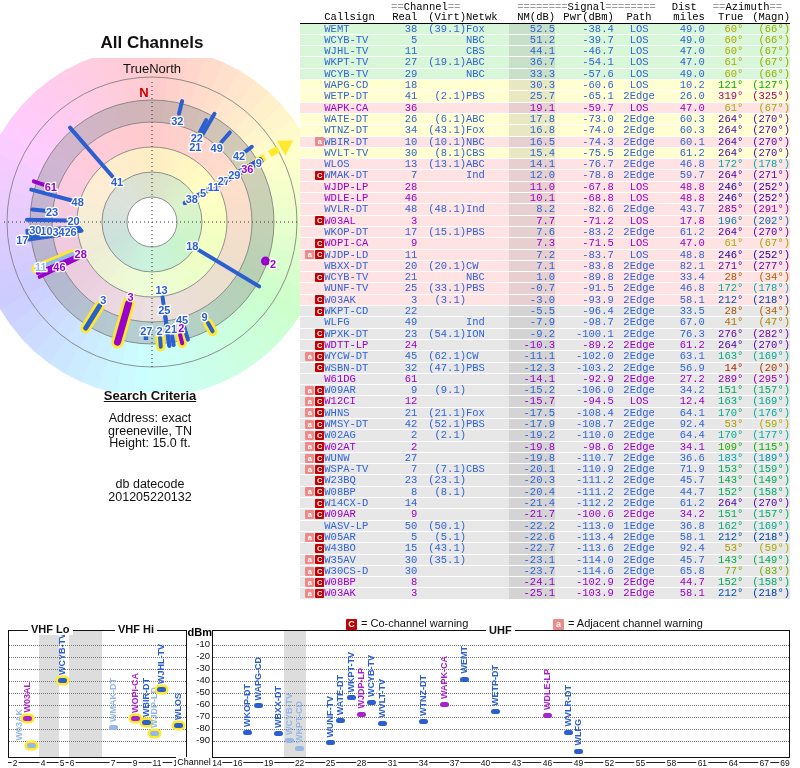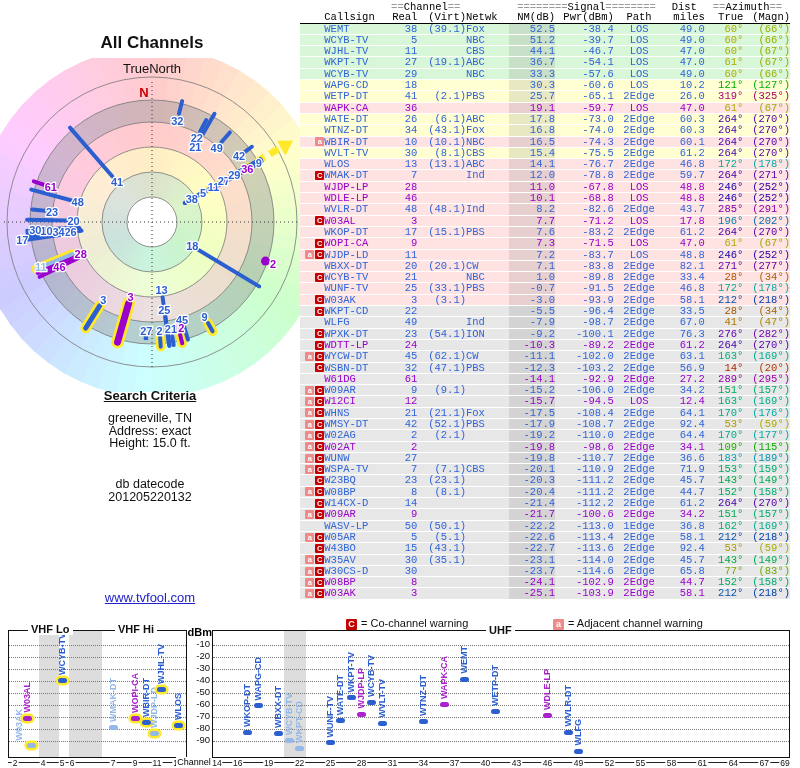--- a/index.html
+++ b/index.html
@@ -318,31 +318,28 @@
           <text x="52.13011126711798" y="215.50325171866228" text-anchor="middle" font-family="Liberation Sans, sans-serif" font-size="11" font-weight="bold" fill="#2b5fd0" stroke="#ffffff" stroke-width="2.5" paint-order="stroke">23</text>
           <text x="77.69132618358198" y="206.08905086026306" text-anchor="middle" font-family="Liberation Sans, sans-serif" font-size="11" font-weight="bold" fill="#2b5fd0" stroke="#ffffff" stroke-width="2.5" paint-order="stroke">48</text>
           <text x="50.796419260727106" y="191.15281258767828" text-anchor="middle" font-family="Liberation Sans, sans-serif" font-size="11" font-weight="bold" fill="#9900cc" stroke="#ffffff" stroke-width="2.5" paint-order="stroke">61</text>
           <text x="117.02877345966101" y="185.77020582622515" text-anchor="middle" font-family="Liberation Sans, sans-serif" font-size="11" font-weight="bold" fill="#2b5fd0" stroke="#ffffff" stroke-width="2.5" paint-order="stroke">41</text>
         </g>
       </svg>
   </div>
 
   <div id="search">
     <div class="sc-title">Search Criteria</div>
+    <div class="sc-line">Address: exact</div>
     <div class="sc-line">greeneville, TN</div>
-    <div class="sc-line">Address: exact</div>
     <div class="sc-line">Height: 15.0 ft.</div>
     <div class="sc-gap"></div>
     <div class="sc-line">db datecode</div>
     <div class="sc-line">201205220132</div>
   </div>
 
-  <div id="tvfool-link">
-    <a href="#">www.tvfool.com</a>
-  </div>
 
   <table id="tbl">
     <colgroup>
       <col style="width:24px">
         <col style="width:66px">
         <col style="width:26px">
         <col style="width:48px">
       <col style="width:42px">
         <col style="width:46px">
         <col style="width:58px">

